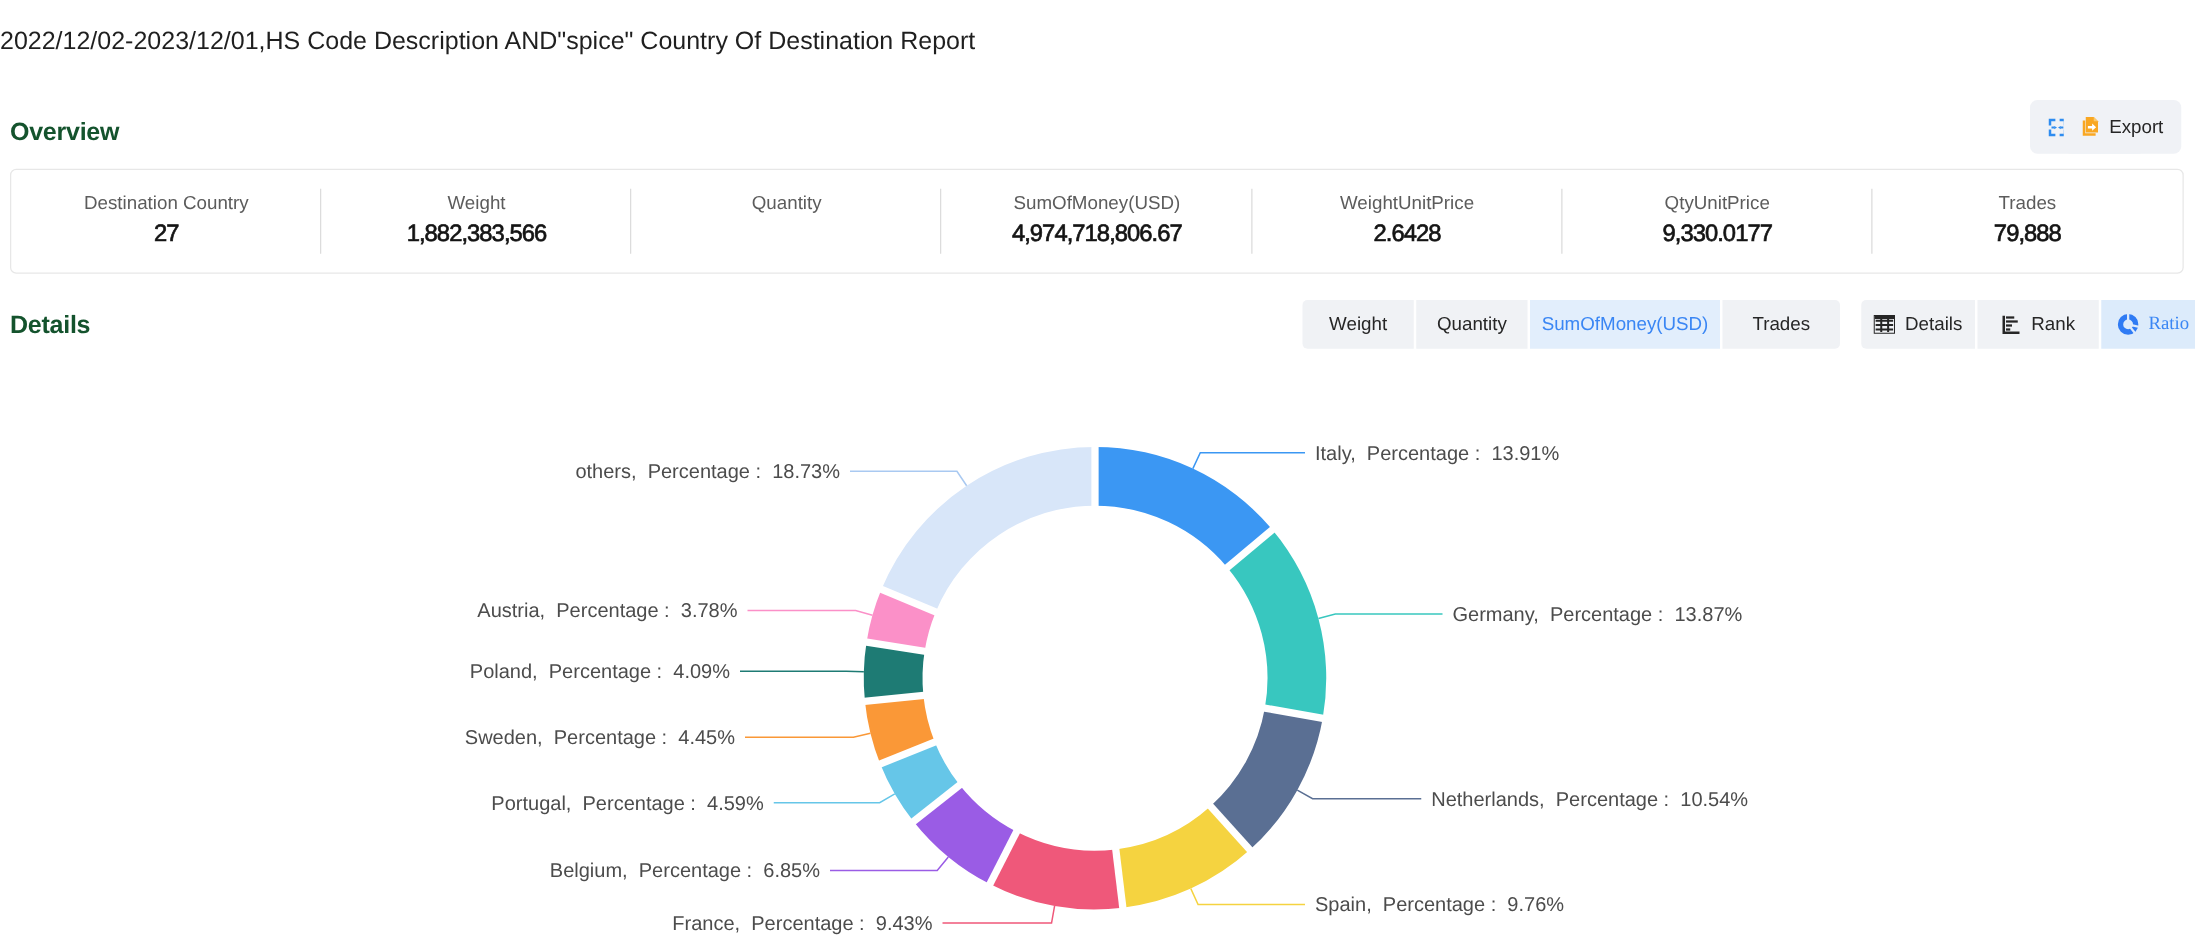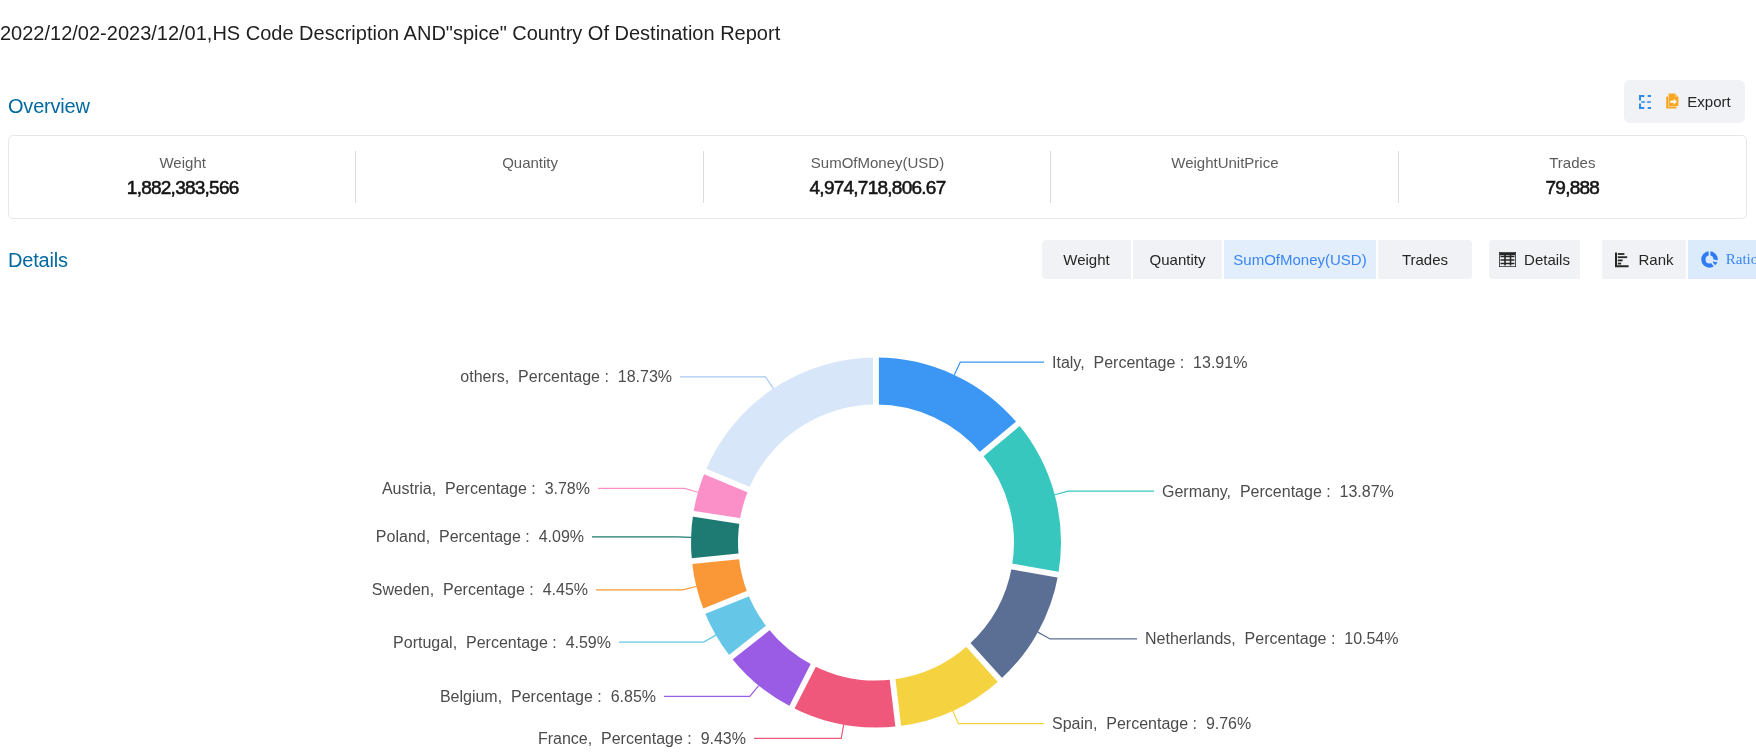--- a/index.html
+++ b/index.html
@@ -1,18 +1,18 @@
 <!DOCTYPE html>
 <html><head><meta charset="utf-8">
 <style>
 * { margin:0; padding:0; box-sizing:border-box; }
 html,body { width:1756px; height:753px; background:#fff; font-family:"Liberation Sans", sans-serif; overflow:hidden; }
 #page { position:relative; width:1756px; height:753px; }
 .title { position:absolute; left:0; top:22px; width:1756px; text-align:left; font-size:20px; color:#1f1f1f; }
-.h2 { position:absolute; left:8px; font-size:20px; font-weight:normal; color:#0369a1; letter-spacing:-0.2px;}
+.h2 { position:absolute; left:8px; font-size:20px; font-weight:bold; color:#14532d; letter-spacing:-0.2px;}
 .btn { position:absolute; top:80px; height:43px; background:#f0f2f6; border-radius:6px; font-size:15px; color:#262626; display:flex; align-items:center; justify-content:center; gap:7px;}
 .ovbox { position:absolute; left:8px; top:135px; width:1739px; height:84px; border:1px solid #e7e7e7; border-radius:5px; background:#fff; display:flex; }
 .ovcol { flex:1; position:relative; text-align:center; }
 .ovcol .lab { position:absolute; top:18px; width:100%; font-size:15px; color:#5c5c5c; }
 .ovcol .val { position:absolute; top:41px; width:100%; font-size:19px; font-weight:400; color:#141414; -webkit-text-stroke:0.55px #141414; letter-spacing:-0.75px; }
 .divline { position:absolute; right:0; top:15px; height:52px; width:1px; background:#dcdcdc; }
 .tabs1 { position:absolute; left:1042px; top:240px; display:flex; gap:2px; }
 .tabs1 .t { height:39px; background:#f0f2f5; display:flex; align-items:center; justify-content:center; font-size:15px; color:#262626; padding:0 20px; }
 .tabs1 .t.first { border-radius:4px 0 0 4px; }
 .tabs1 .t.last { border-radius:0 4px 4px 0; }
@@ -47,35 +47,46 @@
  <path d="M1.2 3.4 h2 v10.2 h8.3 v2 h-10.3 z" fill="#f9a722"></path>
  <path d="M3.6 0.6 h6.4 l3.4 3.4 v9 h-9.8 z" fill="#f9a722"></path>
  <path d="M10 0.6 l3.4 3.4 h-3.4 z" fill="#fbc96d"></path>
  <path d="M5.3 7.7 h3.4 v-1.9 l3.2 2.9 -3.2 2.9 v-1.9 h-3.4 z" fill="#fff"></path>
 </svg>
 <span>Export</span>
     </div>
 
 <div class="ovbox">
  <div class="ovcol">
+        <div class="lab">Destination Country</div>
+        <div class="val">27</div>
+        <div class="divline"></div>
+      </div>
+ <div class="ovcol">
         <div class="lab">Weight</div>
         <div class="val">1,882,383,566</div>
         <div class="divline"></div>
       </div>
  <div class="ovcol">
         <div class="lab">Quantity</div>
         <div class="divline"></div>
       </div>
  <div class="ovcol">
         <div class="lab">SumOfMoney(USD)</div>
         <div class="val">4,974,718,806.67</div>
         <div class="divline"></div>
       </div>
  <div class="ovcol">
         <div class="lab">WeightUnitPrice</div>
+        <div class="val">2.6428</div>
+        <div class="divline"></div>
+      </div>
+ <div class="ovcol">
+        <div class="lab">QtyUnitPrice</div>
+        <div class="val">9,330.0177</div>
         <div class="divline"></div>
       </div>
  <div class="ovcol">
         <div class="lab">Trades</div>
         <div class="val">79,888</div>
       </div>
 </div>
 
 <div class="tabs1">
  <div class="t first" style="width:89px;">Weight</div>
@@ -85,21 +96,21 @@
 </div>
 
 <div class="tabs2">
  <div class="t first" style="width:91px; border-radius:4px 0 0 4px;">
   <svg width="17" height="15" viewBox="0 0 17 15">
           <path d="M0 0 h17 v15 h-17 z M1.5 4.5 h14 M1.5 8 h14 M1.5 11.5 h14 M6 3 v10.5 M11.5 3 v10.5" stroke="#262626" stroke-width="1.6" fill="none"></path>
           <rect x="0.8" y="0.8" width="15.4" height="2.4" fill="#262626"></rect>
         </svg>
   <span>Details</span>
       </div>
- <div class="t" style="width:84px;margin-left:20px;">
+ <div class="t" style="width:97px;">
   <svg width="16" height="16" viewBox="0 0 16 16">
           <path d="M2 0.6 V14.2 H14.6" stroke="#262626" stroke-width="2" fill="none"></path>
           <rect x="3.8" y="1.1" width="6.6" height="1.8" fill="#262626"></rect>
           <rect x="3.8" y="4.3" width="9.4" height="1.8" fill="#262626"></rect>
           <rect x="3.8" y="7.5" width="4.8" height="1.8" fill="#262626"></rect>
           <rect x="3.8" y="10.7" width="3.4" height="1.8" fill="#262626"></rect>
         </svg>
   <span>Rank</span>
       </div>
  <div class="t sel last" style="width:83px; border-radius:0 4px 4px 0;font-family:Liberation Serif, serif;">

